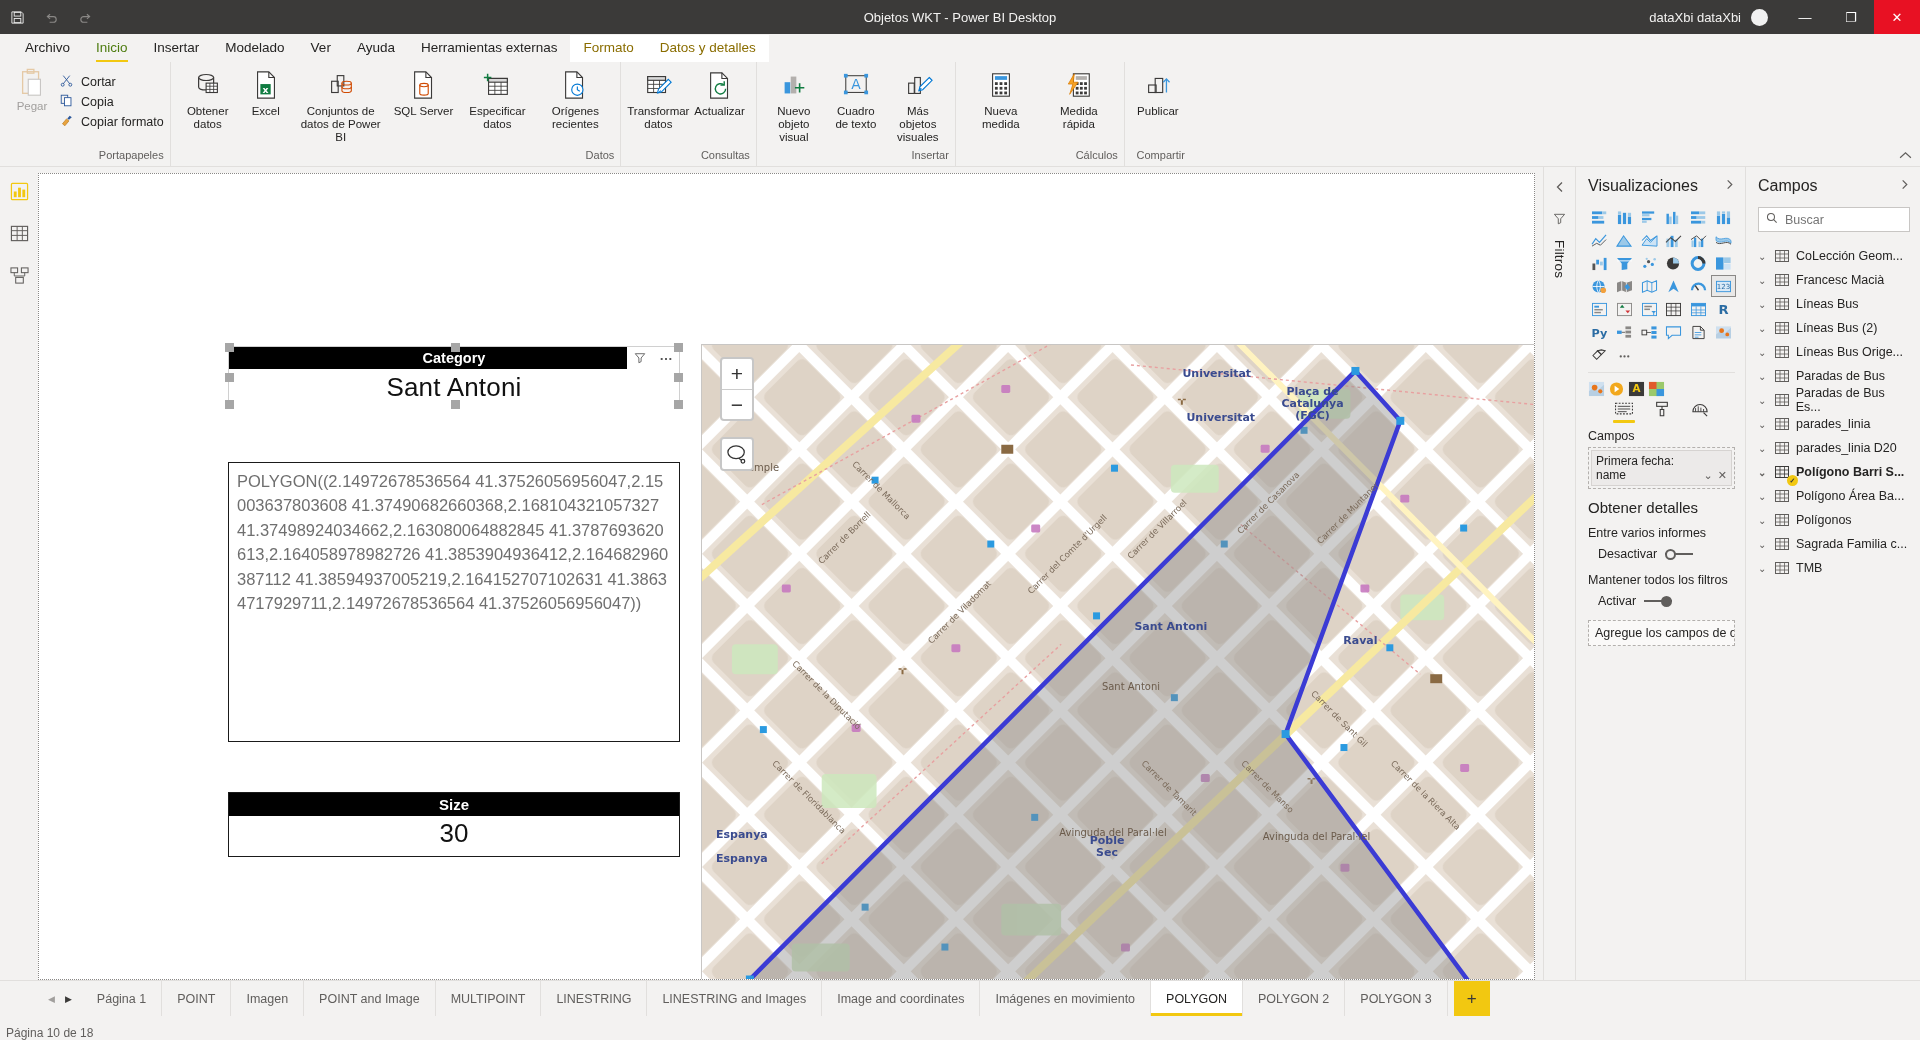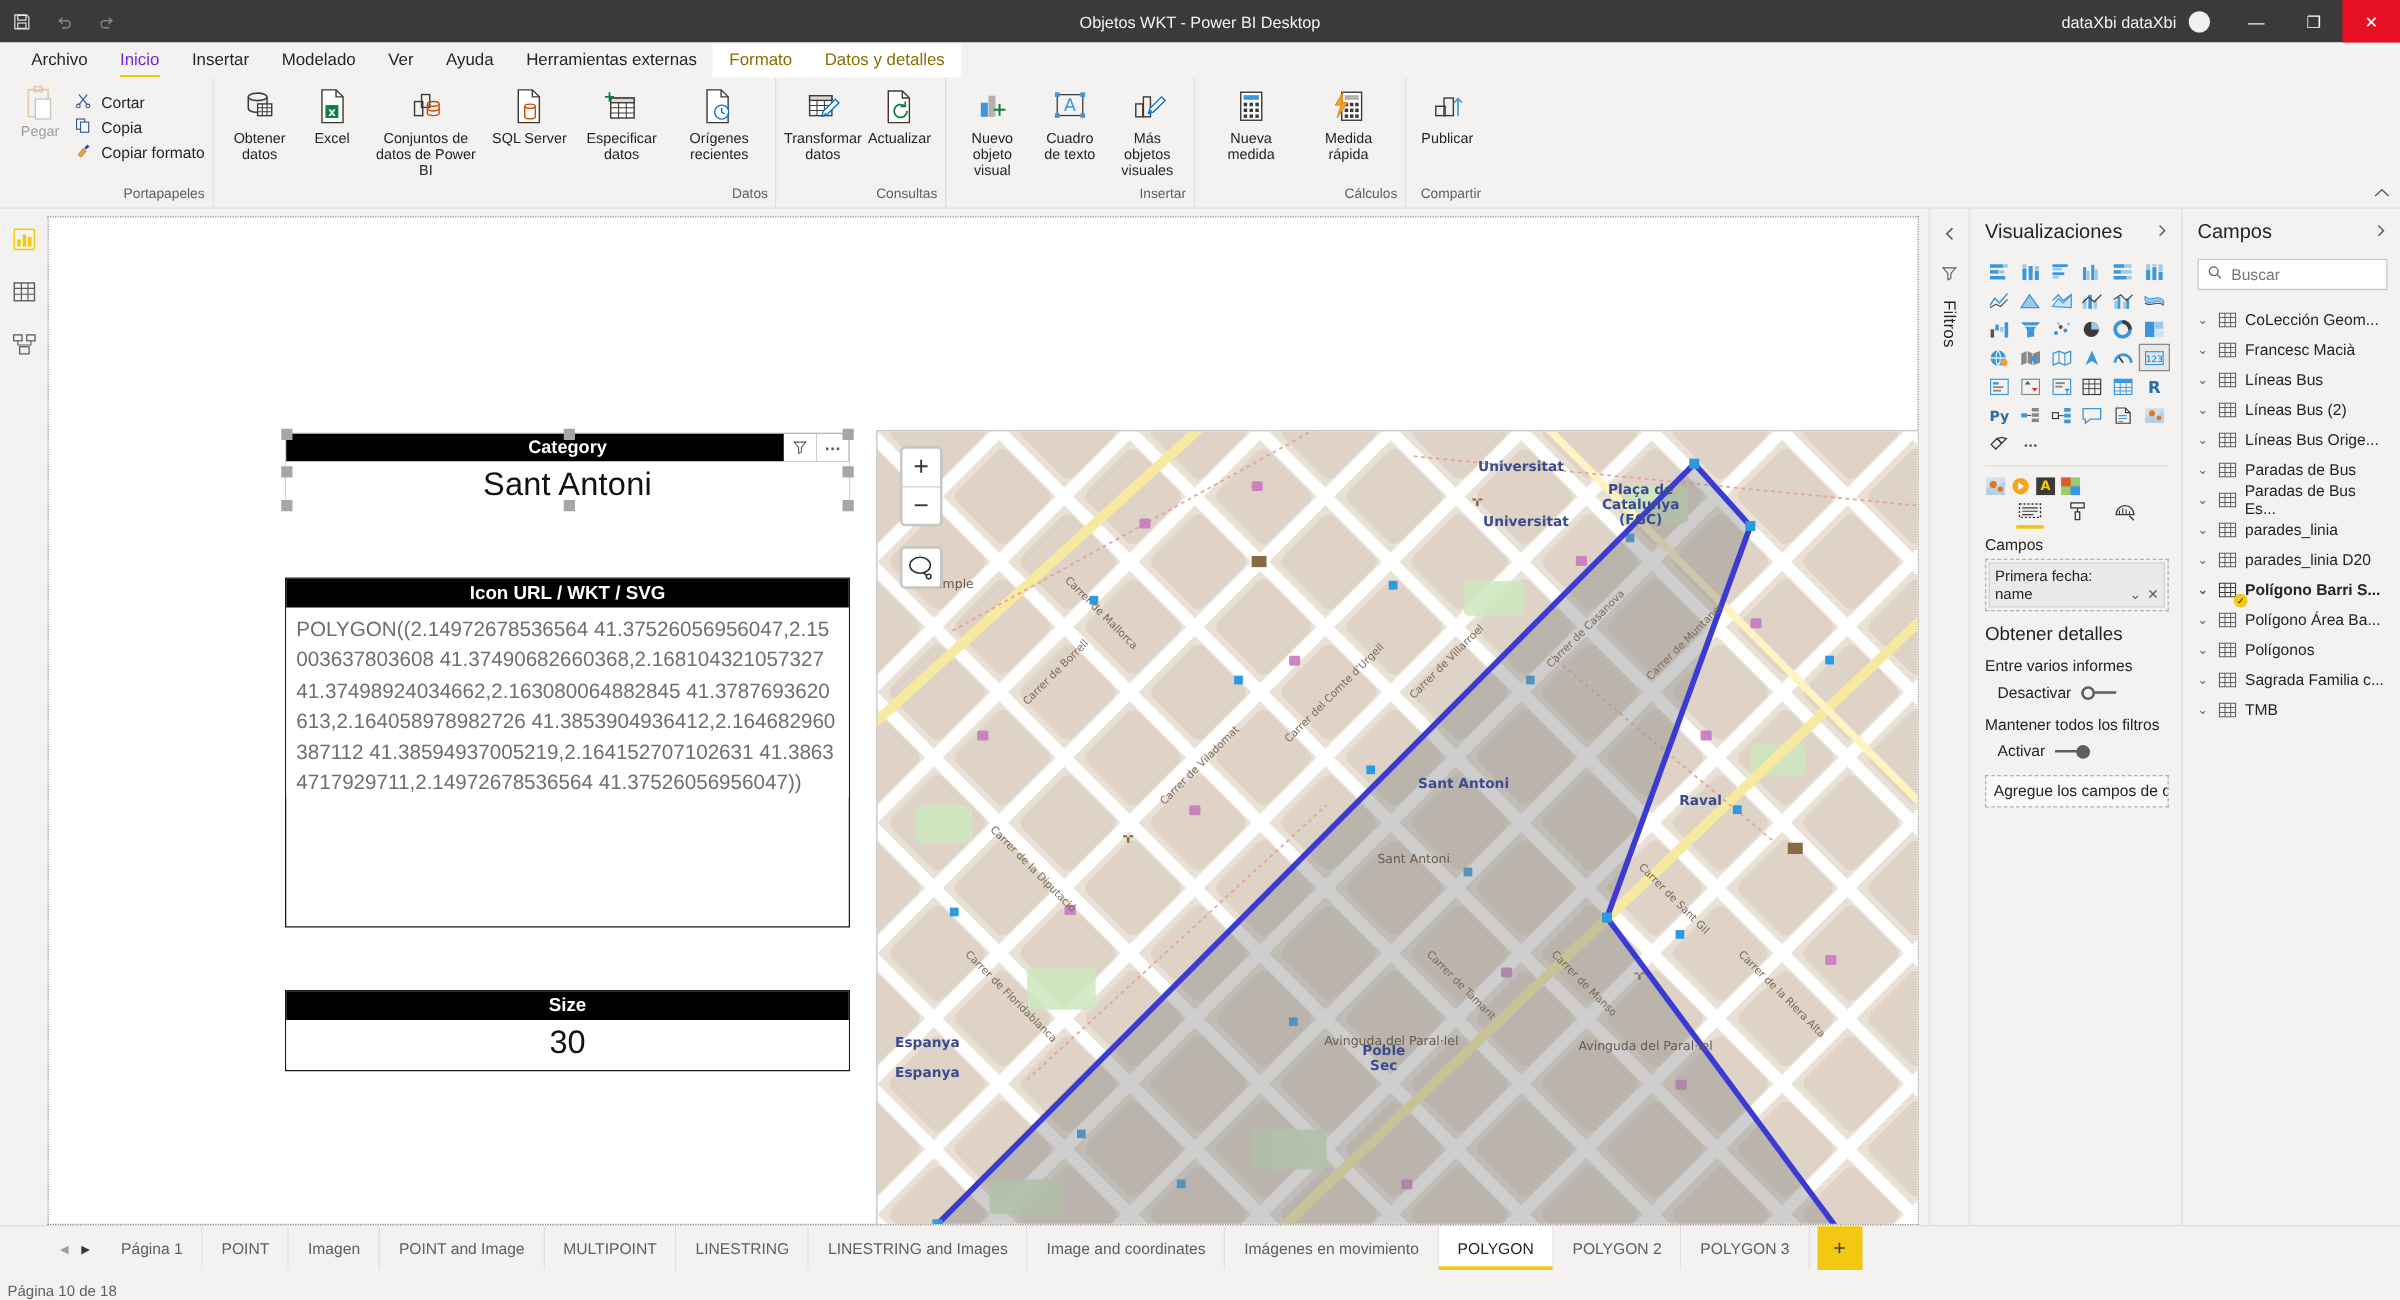--- a/index.html
+++ b/index.html
@@ -29,21 +29,21 @@
   .avatar { width:17px; height:17px; border-radius:50%; background:#f1f1f1; margin-right:14px;}
   .wbtn { width:46px; height:34px; display:flex; align-items:center; justify-content:center; color:#fff; font-size:13px;}
   .wbtn.close { background:#e81123; width:46px; }
 
   
   #menubar { height:28px; background:#f3f2f1; display:flex; align-items:flex-end; padding-left:12px; position:relative;}
   #menubar:after{content:"";position:absolute;left:0;right:0;bottom:0;height:0;}
   .mtab {
     padding:4px 13px 6px 13px; font-size:13.5px; color:#252423; position:relative; line-height:17px;
   }
-  .mtab.active { color:#6d28d9;margin-top:34px; }
+  .mtab.active { color:#4d7c0f;margin-top:34px; }
   .mtab.active:after{
     content:""; position:absolute; left:13px; right:13px; bottom:0px; height:2.5px; background:#f2c811;
   }
   .mtab.gold { color:#8a6d00; background:#fff; }
   .mtab.gold2 { color:#8a6d00; background:#fff; }
 
   
   #ribbon { height:105px; background:#f3f2f1; display:flex; position:relative; border-bottom:1px solid #e1dfdd;}
   .rgroup { display:flex; flex-direction:column; justify-content:space-between; padding:4px 6px 2px 6px; position:relative;}
   .rgroup + .rgroup { border-left:1px solid #e1dfdd; }
@@ -543,23 +543,20 @@
         <span class="handle" style="left:222px;top:-4px"></span>
         <span class="handle" style="right:-4px;top:-4px"></span>
         <span class="handle" style="left:-4px;top:26px"></span>
         <span class="handle" style="right:-4px;top:26px"></span>
         <span class="handle" style="left:-4px;bottom:-4px"></span>
         <span class="handle" style="left:222px;bottom:-4px"></span>
         <span class="handle" style="right:-4px;bottom:-4px"></span>
       </div>
 
       <div class="pbi-card" id="wkt-visual">
-        <div class="card-hdr">
-          <span>Icon URL / WKT / SVG</span>
-        </div>
         <div class="card-body">
           <div id="wkt-text">POLYGON((2.14972678536564 41.37526056956047,2.15003637803608 41.37490682660368,2.168104321057327 41.37498924034662,2.163080064882845 41.3787693620613,2.164058978982726 41.3853904936412,2.164682960387112 41.38594937005219,2.164152707102631 41.38634717929711,2.14972678536564 41.37526056956047))</div>
         </div>
       </div>
 
       <div class="pbi-card" id="size-visual">
         <div class="card-hdr">
           <span>Size</span>
         </div>
         <div class="card-body">

